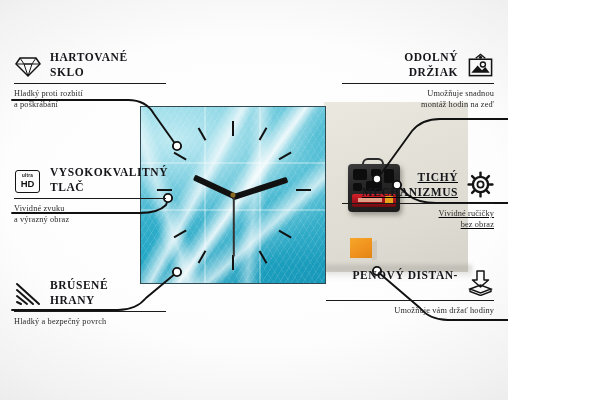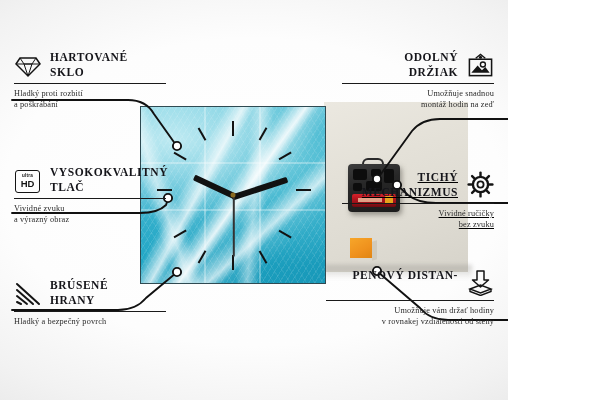--- a/index.html
+++ b/index.html
@@ -409,37 +409,36 @@
         </svg>
       </div>
       <div class="f-title">
         <span>TICHÝ</span><br>
         <span>MECHANIZMUS</span>
       </div>
     </div>
     <div class="f-rule"></div>
     <div class="f-desc">
       <span>Vividné ručičky</span><br>
-      <span>bez zvuku</span>
+      <span>bez obraz</span>
     </div>
   </div>
 
   <div class="feature right" style="top:268px; width:168px;">
     <div class="f-head">
       <div class="f-icon">
         <svg class="ic" width="27" height="26" viewBox="0 0 27 26">
           <path d="M10 1 H17 V10 H21.5 L13.5 17 L5.5 10 H10 Z" fill="none" stroke="#141414" stroke-width="1.5" stroke-linejoin="round"></path>
           <path d="M3 19 L13.5 15 L24 19 L13.5 23 Z" fill="none" stroke="#141414" stroke-width="1.4"></path>
           <path d="M3 19 V21.5 L13.5 25.5 L24 21.5 V19" fill="none" stroke="#141414" stroke-width="1.4"></path>
         </svg>
       </div>
       <div class="f-title">
         <span>PENOVÝ DISTAN-</span><br>
       </div>
     </div>
     <div class="f-rule"></div>
     <div class="f-desc">
       <span>Umožňuje vám držať hodiny</span><br>
-      <span>v rovnakej vzdialenosti od steny</span>
     </div>
   </div>
 
 </div>
 
 </body></html>

